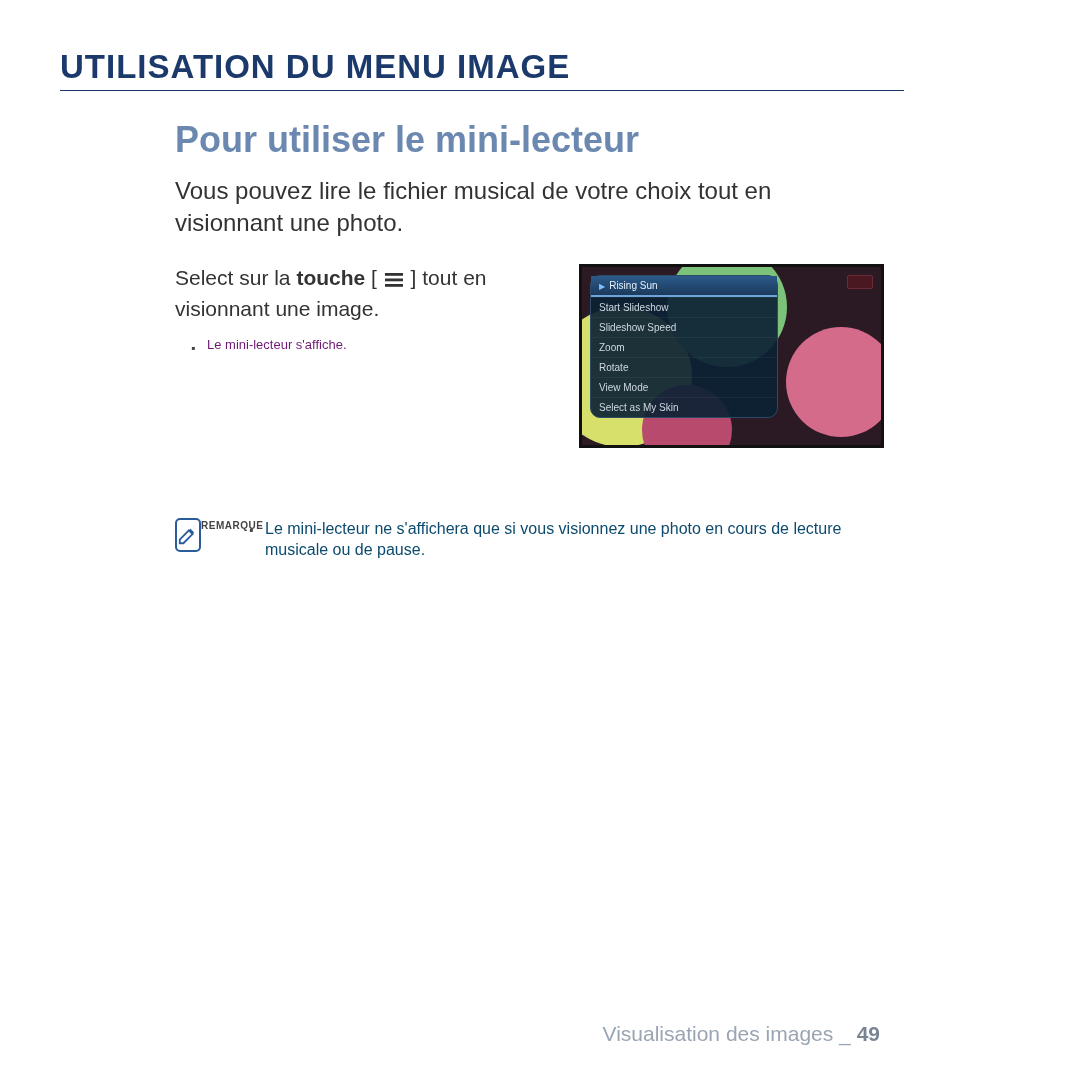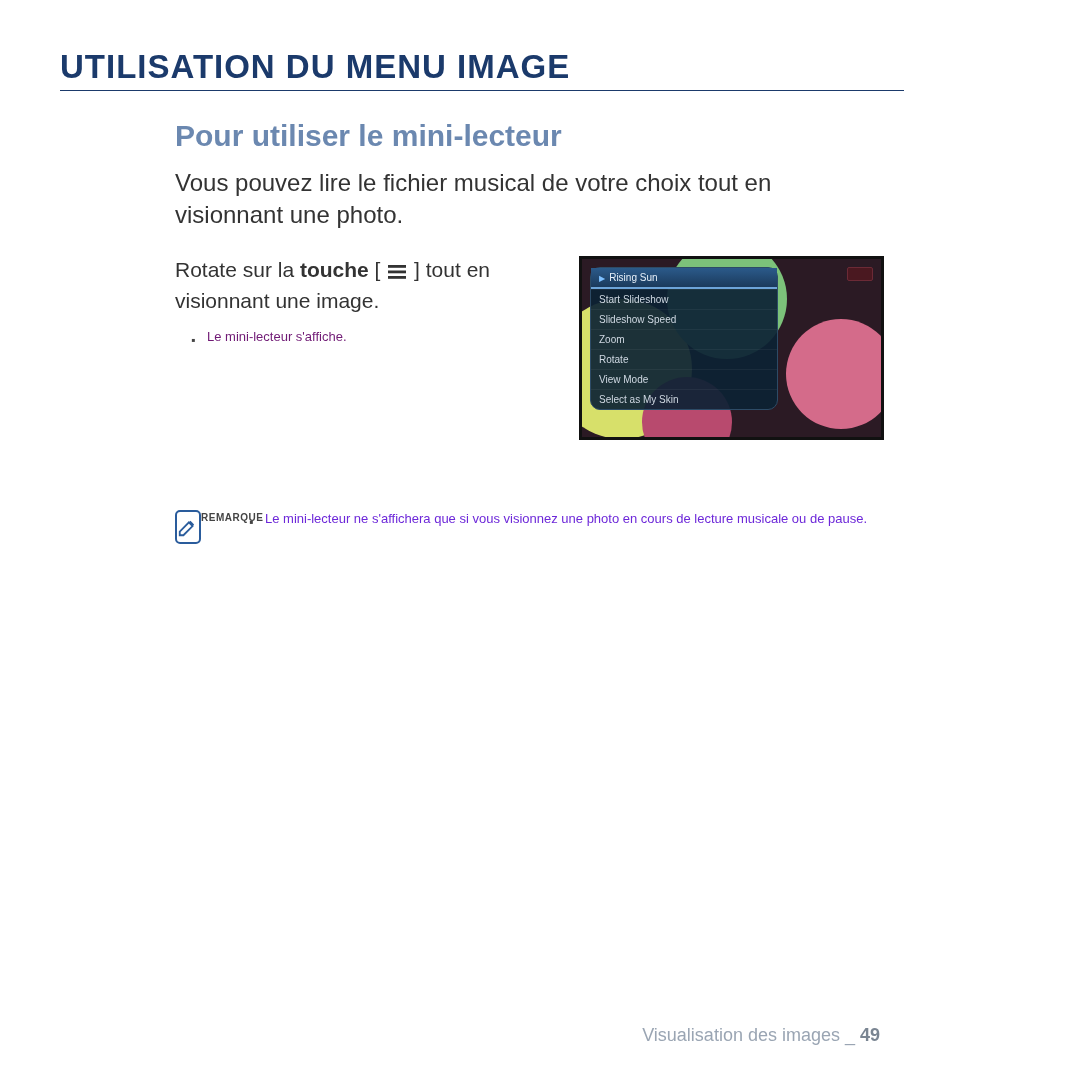--- a/index.html
+++ b/index.html
@@ -3,21 +3,21 @@
 <meta charset="utf-8">
 <style>
   * { box-sizing: border-box; margin: 0; padding: 0; }
   html, body { width: 1080px; height: 1080px; background: #fff; font-family: Arial, Helvetica, sans-serif; color: #222; }
   .page { position: relative; width: 940px; height: 1080px; padding: 48px 36px 40px 60px; }
 
   .title { font-size: 33px; font-weight: bold; letter-spacing: 1px; color: #1b3a6b; text-transform: uppercase; border-bottom: 1px solid #1b3a6b; padding-bottom: 4px; margin-bottom: 28px; }
 
   .indent { margin-left: 115px; margin-right: 20px; }
 
-  .subtitle { font-size: 30px; font-weight: bold; color: #6b88b0; margin-bottom: 14px; }
+  .subtitle { font-size: 36px; font-weight: bold; color: #6b88b0; margin-bottom: 14px; }
 
   .intro { font-size: 24px; line-height: 1.35; margin-bottom: 24px; color: #333; }
 
   .row { display: flex; gap: 18px; align-items: flex-start; }
   .leftcol { flex: 1 1 auto; }
   .rightcol { flex: 0 0 305px; }
 
   .step-line { font-size: 21px; line-height: 1.3; color: #333; }
   .step-line b { font-weight: bold; }
   .menu-icon { display: inline-block; vertical-align: -4px; }
@@ -39,41 +39,41 @@
   .menu-overlay .mo-head { background: linear-gradient(#2b5a8a,#1b3a5c); padding:4px 8px; color:#e6f0fa; border-bottom:2px solid #6da4d9; }
   .menu-overlay .mo-head .tri { color:#7ec0ff; margin-right:4px; font-size:8px; }
   .menu-overlay .mo-item { padding:4px 8px; border-top:1px solid rgba(255,255,255,0.05); }
   .screen .tag { position:absolute; right:8px; top:8px; width:26px; height:14px; background:#4a1820; border:1px solid #6b2a36; border-radius:2px; }
 
   
   .note { display:flex; align-items:flex-start; gap:10px; margin-top:70px; }
   .note .label { display:flex; flex-direction:row; width:64px; }
   .note .icon { width:34px; height:34px; border:2px solid #2a5c9c; border-radius:5px; display:flex; align-items:center; justify-content:center; color:#2a5c9c; font-size:20px; font-weight:bold; }
   .note .ltxt { font-size:10px; letter-spacing:0.5px; font-weight:bold; color:#444; margin-top:2px; }
-  .note .ntext { flex:1; font-size:13px; line-height:1.35; color:#6d28d9; }
+  .note .ntext { flex:1; font-size:16px; line-height:1.35; color:#0c4a6e; }
   .note .ntext .nb { position:relative; padding-left:16px; }
   .note .ntext .nb::before { content:"▪"; position:absolute; left:0; top:0; font-size:12px; line-height:24px; color:#444; }
 
-  .footer { position:absolute; bottom:34px; right:60px; font-size:18px; color:#9aa5b3;margin-top:36px; }
+  .footer { position:absolute; bottom:34px; right:60px; font-size:21px; color:#9aa5b3;margin-top:36px; }
   .footer b { color:#7a8592; }
 </style>
 </head>
 <body>
 
 <div class="page">
   <h1 class="title">UTILISATION DU MENU IMAGE</h1>
 
   <div class="indent">
     <h2 class="subtitle">Pour utiliser le mini-lecteur</h2>
     <p class="intro">Vous pouvez lire le fichier musical de votre choix tout en visionnant une photo.</p>
 
     <div class="row">
       <div class="leftcol">
         <p class="step-line">
-          <span>Rotate sur la </span><b>touche</b><span> [ </span><span class="menu-icon"><svg width="22" height="18" viewBox="0 0 22 18">
+          <span>Select sur la </span><b>touche</b><span> [ </span><span class="menu-icon"><svg width="22" height="18" viewBox="0 0 22 18">
                 <rect x="2" y="2" width="18" height="2.8" fill="#333"></rect>
                 <rect x="2" y="7.5" width="18" height="2.8" fill="#333"></rect>
                 <rect x="2" y="13" width="18" height="2.8" fill="#333"></rect>
               </svg></span><span> ] </span><span>tout en visionnant une image.</span>
         </p>
 
         <ul class="bullets">
           <li>Le mini-lecteur s'affiche.</li>
         </ul>
       </div>

